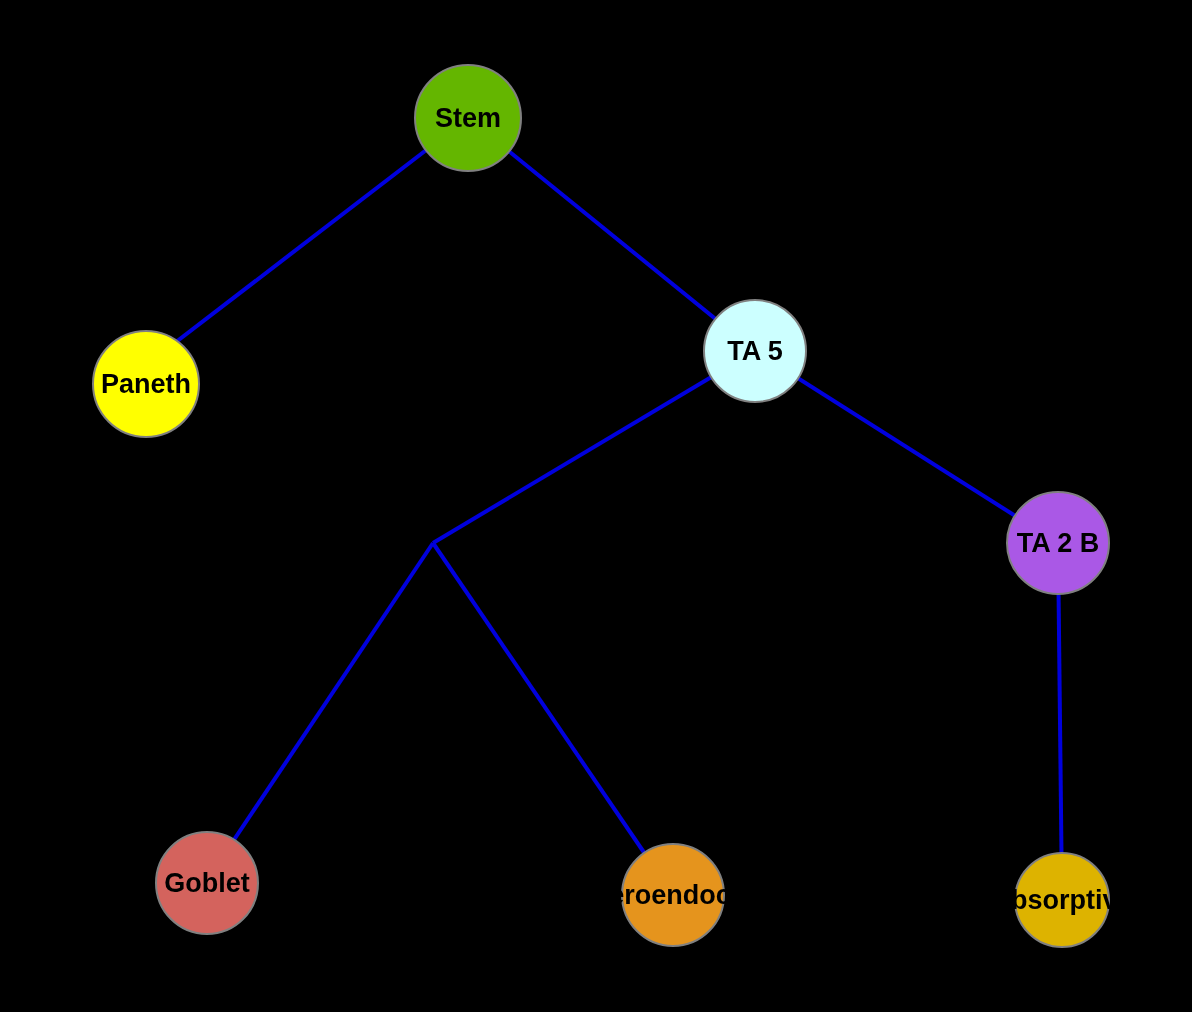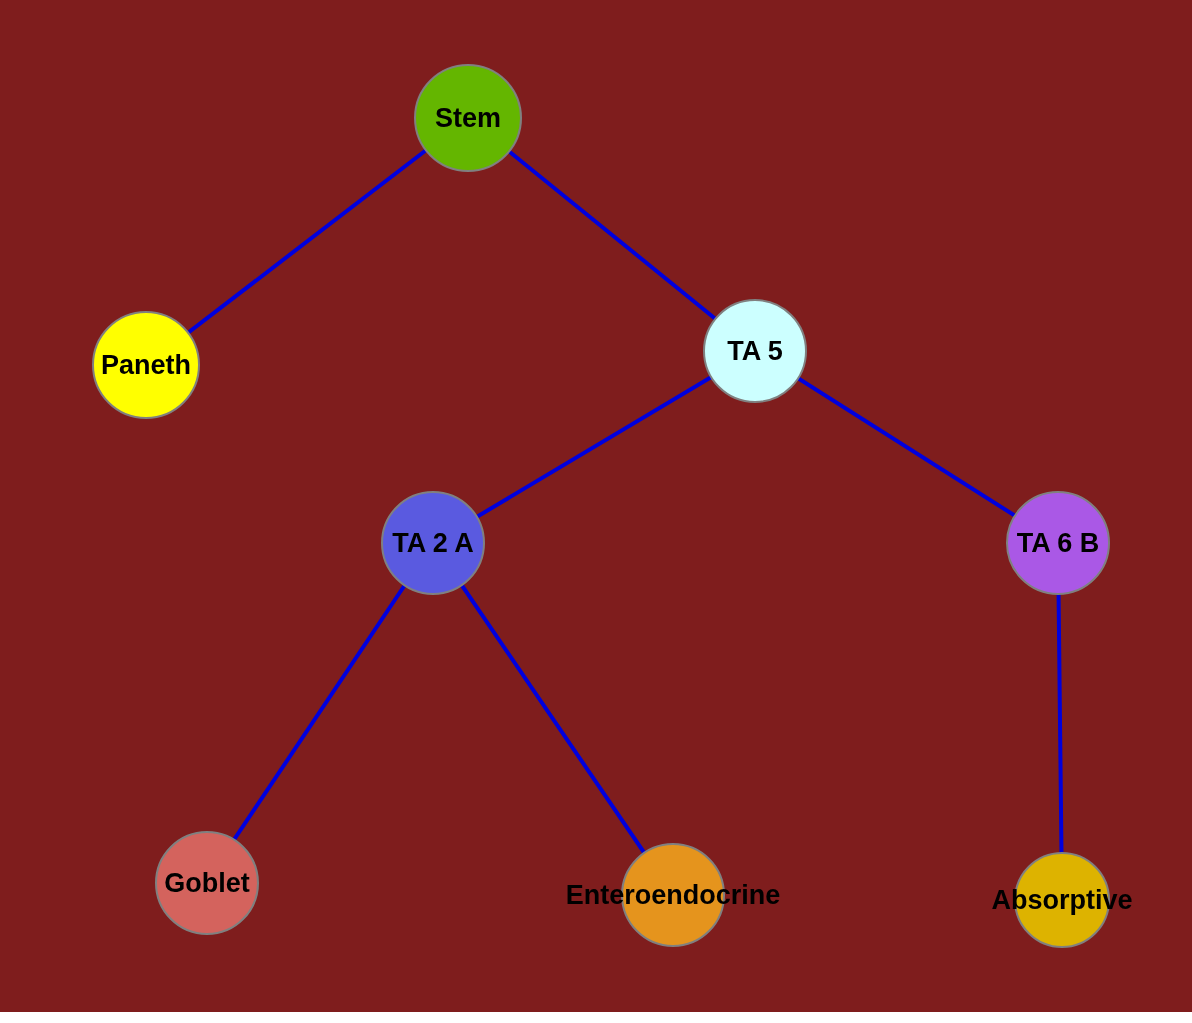--- a/index.html
+++ b/index.html
@@ -38,45 +38,42 @@
     font-weight: bold;
     color: #000000;
     white-space: nowrap;
     line-height: 1;
     user-select: none;
   }
 </style>
 </head>
 <body>
 
-<div class="canvas" style="background: #7f1d1d; text-align: right;">
+<div class="canvas" style="background: #000000; text-align: right;">
   <svg class="edges" xmlns="http://www.w3.org/2000/svg">
       <line x1="468" y1="118" x2="146" y2="365" stroke="#0000dd" stroke-width="4"></line>
       <line x1="468" y1="118" x2="755" y2="351" stroke="#0000dd" stroke-width="4"></line>
       <line x1="755" y1="351" x2="433" y2="543" stroke="#0000dd" stroke-width="4"></line>
       <line x1="755" y1="351" x2="1058" y2="543" stroke="#0000dd" stroke-width="4"></line>
       <line x1="433" y1="543" x2="205" y2="883" stroke="#0000dd" stroke-width="4"></line>
       <line x1="433" y1="543" x2="673" y2="895" stroke="#0000dd" stroke-width="4"></line>
       <line x1="1058" y1="543" x2="1062" y2="900" stroke="#0000dd" stroke-width="4"></line>
     </svg>
 
   <div class="node" style="left: 414px; top: 64px; width: 108px; height: 108px; background: rgb(100, 182, 0); border-color: rgb(128, 128, 128);">
     <span class="label">Stem</span>
   </div>
-  <div class="node" style="left: 92px; top: 311px; width: 108px; height: 108px; background: rgb(255, 255, 0); border-color: rgb(128, 128, 128);">
+  <div class="node" style="left: 92px; top: 330px; width: 108px; height: 108px; background: rgb(255, 255, 0); border-color: rgb(128, 128, 128);">
     <span class="label">Paneth</span>
   </div>
   <div class="node" style="left: 703px; top: 299px; width: 104px; height: 104px; background: rgb(204, 255, 255); border-color: rgb(128, 128, 128);">
     <span class="label">TA 5</span>
   </div>
-  <div class="node" style="left: 381px; top: 491px; width: 104px; height: 104px; background: rgb(90, 90, 224); border-color: rgb(128, 128, 128);">
-    <span class="label">TA 2 A</span>
-  </div>
   <div class="node" style="left: 1006px; top: 491px; width: 104px; height: 104px; background: rgb(170, 88, 230); border-color: rgb(128, 128, 128);">
-    <span class="label">TA 6 B</span>
+    <span class="label">TA 2 B</span>
   </div>
   <div class="node" style="left: 155px; top: 831px; width: 104px; height: 104px; background: rgb(212, 99, 93); border-color: rgb(128, 128, 128);">
     <span class="label">Goblet</span>
   </div>
   <div class="node" style="left: 621px; top: 843px; width: 104px; height: 104px; background: rgb(229, 148, 29); border-color: rgb(128, 128, 128);">
     <span class="label">Enteroendocrine</span>
   </div>
   <div class="node" style="left: 1014px; top: 852px; width: 96px; height: 96px; background: rgb(221, 179, 0); border-color: rgb(128, 128, 128);">
     <span class="label">Absorptive</span>
   </div>

